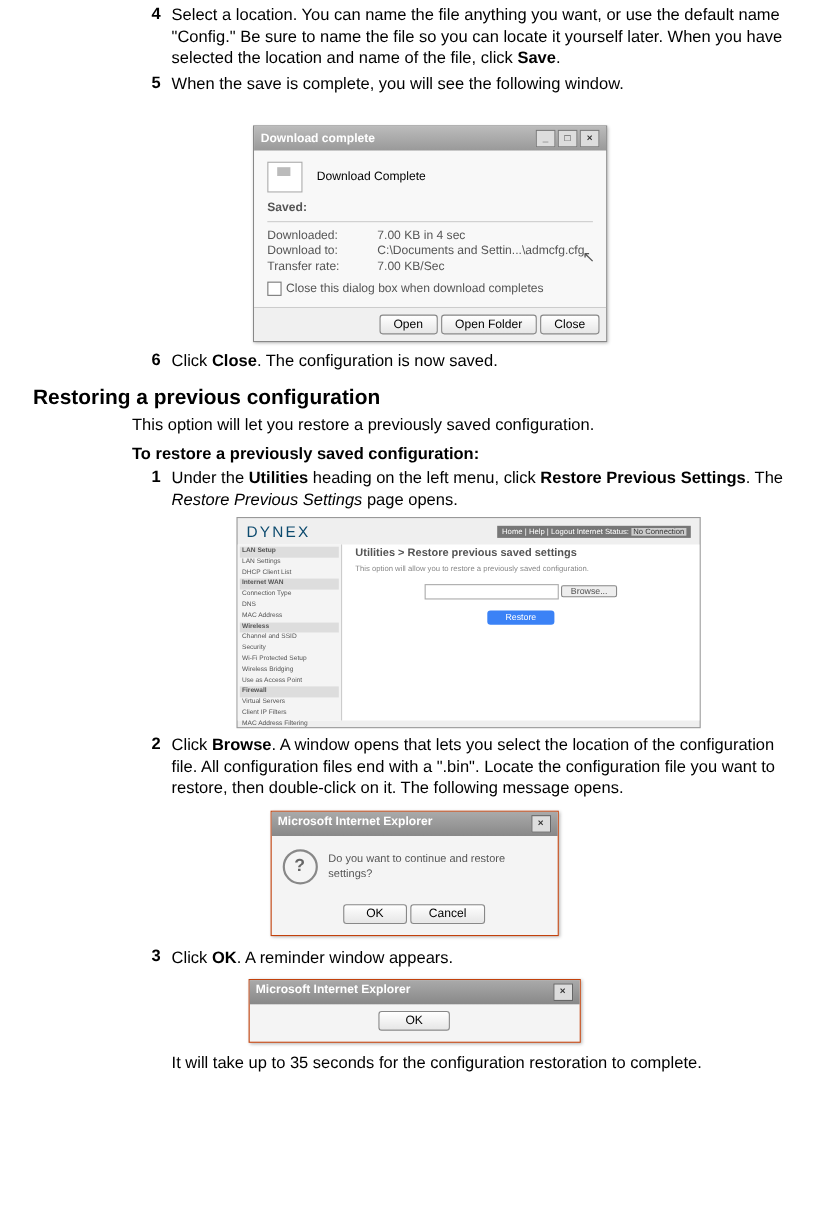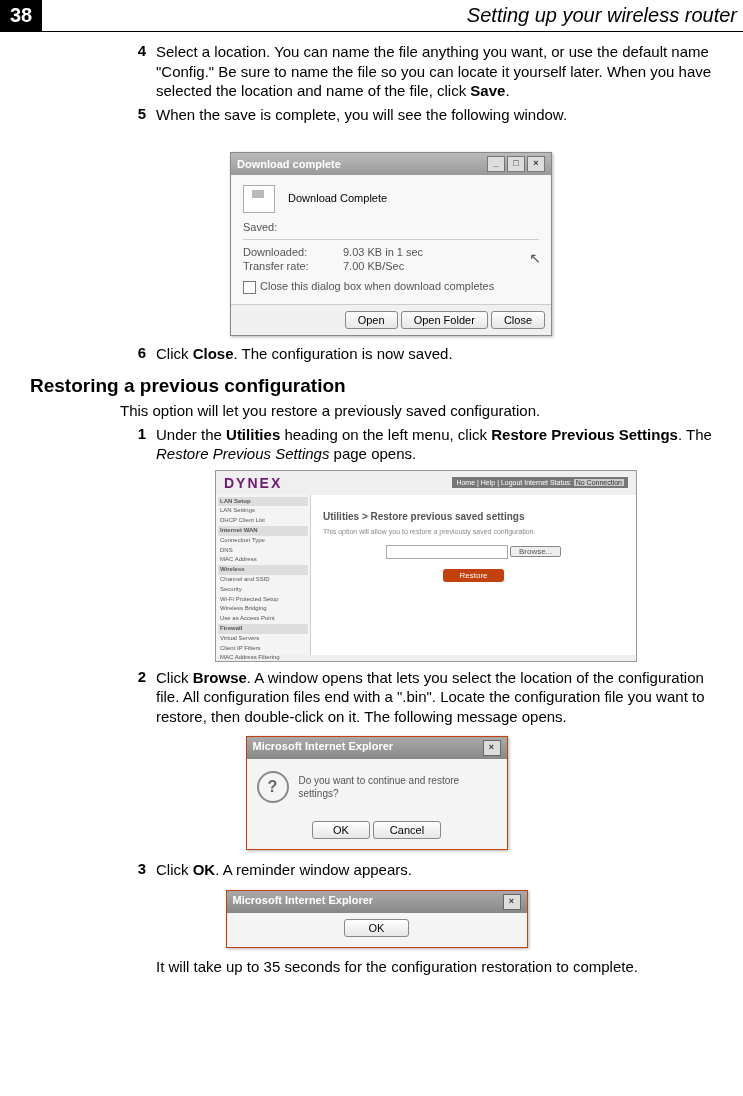--- a/index.html
+++ b/index.html
@@ -107,21 +107,21 @@
     line-height: 12px;
     color:#333;
   }
   .win-body {
     padding: 10px 12px;
     background: #f8f8f8;
   }
   .win-row { display:flex; margin:2px 0; }
   .win-label { width:100px; color:#555;}
   .win-val { color:#555;}
-  .saved { color:#555; margin-bottom:4px;}
+  .saved { color:#555; margin-bottom:4px;font-weight:bold;}
   .btn {
     border: 1px solid #888;
     border-radius: 3px;
     background: linear-gradient(#fff,#e6e6e6);
     padding: 2px 12px;
     font-size: 11px;
     cursor: default;
     display:inline-block;
     text-align:center;
   }
@@ -139,48 +139,48 @@
     position: relative;
     overflow: hidden;
     font-family: Tahoma, sans-serif;
     font-size: 8px;
   }
   .router-header {
     padding: 4px 8px;
     display:flex;
     align-items:center;
   }
-  .router-logo { font-weight:bold; letter-spacing:2px; font-size:14px; color:#701a75;}
+  .router-logo { font-weight:normal; letter-spacing:2px; font-size:14px; color:#0c4a6e;}
   .router-tabs { margin-left:auto; background:#777; color:#fff; padding:2px 4px; font-size:7px;}
   .router-body { display:flex; height: 160px; background:#fff;}
   .router-side {
     width: 90px;
     background:#f4f4f4;
     border-right:1px solid #ccc;
     padding:2px;
     font-size:6px;
     color:#555;
     line-height:1.3;
   }
   .router-side div { padding:1px 2px;}
   .router-side .grp { background:#ddd; font-weight:bold;}
-  .router-main { flex:1; padding: 16px 12px; color:#555;}
+  .router-main { flex:1; padding: 2px 12px; color:#555;}
   .router-title { font-weight:bold; font-size:10px; margin-bottom:6px;}
   .router-desc { font-size:7px; color:#888; margin-bottom:10px;}
   .router-input-row { margin:10px auto; text-align:center;}
   .router-input {
     border:1px solid #aaa; width:120px; height:12px;
     display:inline-block; background:#fff; vertical-align:middle;
   }
   .router-browse {
     display:inline-block; border:1px solid #888; border-radius:2px;
     padding:0 8px; font-size:8px; background:#eee; margin-left:0;
   }
   .router-restore {
-    display:inline-block; background:#c2410c; color:#fff;
+    display:inline-block; background:#3b82f6; color:#fff;
     border-radius:3px; padding:2px 16px; font-size:8px;text-align:right;
   }
 
   
   .ie-dialog {
     width: 260px;
     border: 1px solid #c2410c;
     margin: 10px auto;
     font-family: Tahoma, sans-serif;
     font-size: 11px;
@@ -229,24 +229,20 @@
   }
   .cursor {
     position:absolute; right:10px; bottom:38px;
     font-size:14px; color:#555;
   }
 </style>
 </head>
 <body>
 
 <div class="page">
-  <div class="page-header">
-    <div class="page-num-box">38</div>
-    <div class="header-title">Setting up your wireless router</div>
-  </div>
 
   <div class="content">
 
     <div class="step indent">
       <div class="step-num">4</div>
       <div class="step-text">
         <span>Select a location. You can name the file anything you want, or use the default name "Config." Be sure to name the file so you can locate it yourself later. When you have selected the location and name of the file, click </span><span class="bold">Save</span><span>.</span>
       </div>
     </div>
 
@@ -266,21 +262,25 @@
       </div>
       <div class="win-body" style="position:relative;">
         <div style="margin-bottom:8px;">
           <span class="icon-dl"></span>
           <span>Download Complete</span>
         </div>
         <div class="saved">Saved:</div>
         <div style="border-top:1px solid #ccc;margin:6px 0;"></div>
         <div class="win-row">
             <span class="win-label">Downloaded:</span>
-            <span class="win-val">9.03 KB in 1 sec</span>
+            <span class="win-val">7.00 KB in 4 sec</span>
+          </div>
+        <div class="win-row">
+            <span class="win-label">Download to:</span>
+            <span class="win-val">C:\Documents and Settin...\admcfg.cfg</span>
           </div>
         <div class="win-row">
             <span class="win-label">Transfer rate:</span>
             <span class="win-val">7.00 KB/Sec</span>
           </div>
         <div class="chk-row">
           <span class="chk"></span><span>Close this dialog box when download completes</span>
         </div>
         <span class="cursor">↖</span>
       </div>
@@ -293,20 +293,21 @@
 
     <div class="step indent">
       <div class="step-num">6</div>
       <div class="step-text">
         <span>Click </span><span class="bold">Close</span><span>. The configuration is now saved.</span>
       </div>
     </div>
 
     <div class="section-heading">Restoring a previous configuration</div>
     <div class="sub-text">This option will let you restore a previously saved configuration.</div>
+    <div class="sub-heading">To restore a previously saved configuration:</div>
 
     <div class="step indent">
       <div class="step-num">1</div>
       <div class="step-text">
         <span>Under the </span><span class="bold">Utilities</span><span> heading on the left menu, click </span><span class="bold">Restore Previous Settings</span><span>. The </span><span class="italic">Restore Previous Settings</span><span> page opens.</span>
       </div>
     </div>
 
     <div class="router-shot" style="margin-left:185px;">
       <div class="router-header">

